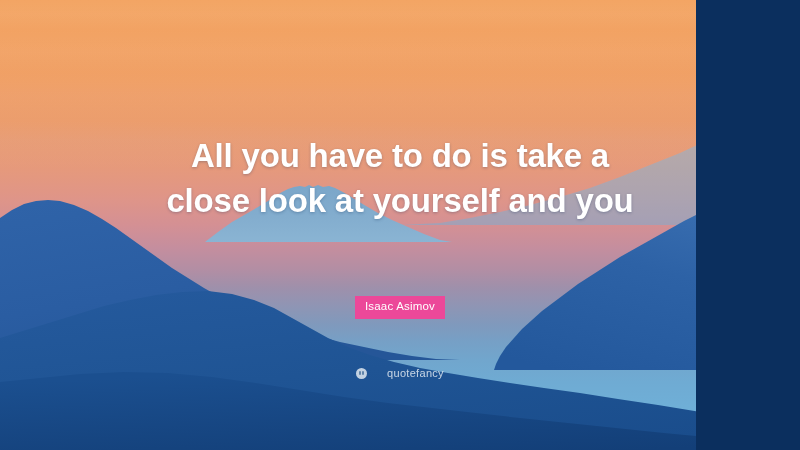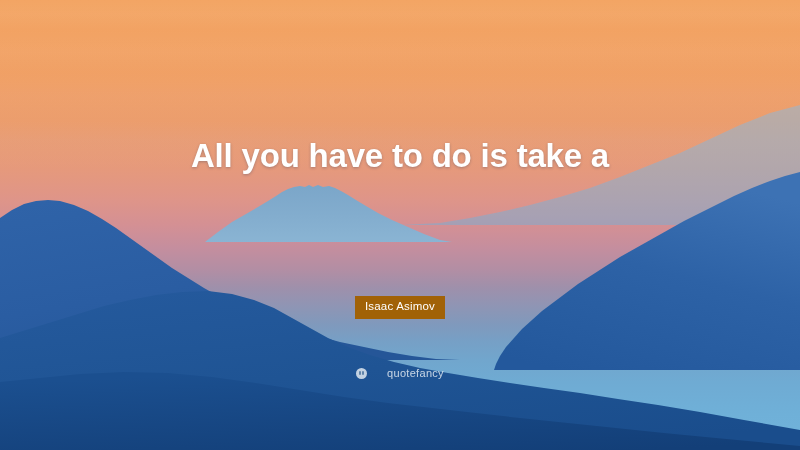--- a/index.html
+++ b/index.html
@@ -8,21 +8,21 @@
   html, body {
     width: 800px;
     height: 450px;
     overflow: hidden;
     background: #0b2f5e;
     font-family: "Liberation Sans", sans-serif;
   }
 
   #stage {
     position: relative;
-    width: 800px;
+    width: 696px;
     height: 450px;
     overflow: hidden;
   }
 
   
   .sky {
     position: absolute;
     inset: 0;
     background: linear-gradient(
       to bottom,
@@ -112,21 +112,21 @@
   .author-wrap {
     position: absolute;
     left: 0;
     top: 296px;
     width: 800px;
     text-align: center;
   }
 
   .author-badge {
     display: inline-block;
-    background: #a16207;
+    background: #ec4899;
     color: #ffffff;
     font-family: "Liberation Sans", sans-serif;
     font-size: 11.5px;
     font-weight: 400;
     line-height: 1;
     letter-spacing: 0.2px;
     padding: 5px 10px 6px 10px;
   }
 
   
@@ -265,20 +265,21 @@
       </linearGradient>
     </defs>
     <path d="M0,52 L40,48 L80,44 L124,42 L168,43 L212,47 L256,53
              L300,60 L344,67 L388,73 L432,78 L476,83 L520,88
              L568,93 L616,98 L664,103 L716,108 L768,113 L800,116
              L800,120 L0,120 Z" fill="url(#gBottom)"></path>
   </svg>
 
   <div class="quote-block">
     <span class="quote-line">All you have to do is take a</span>
+    <span class="quote-line">close look at yourself and you</span>
   </div>
 
   <div class="author-wrap">
     <span class="author-badge">Isaac Asimov</span>
   </div>
 
   <div class="watermark">
     <span class="wm-inner">
       <span class="wm-logo"></span>
       <span class="wm-text">quotefancy</span>

